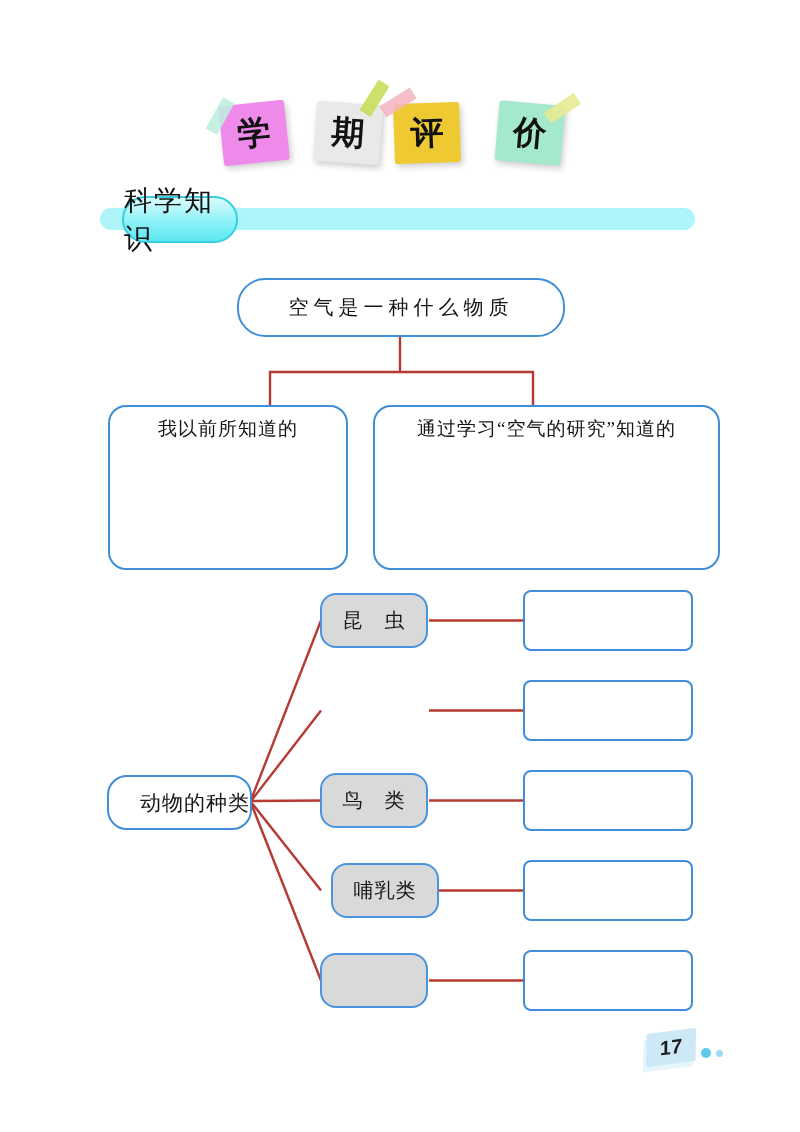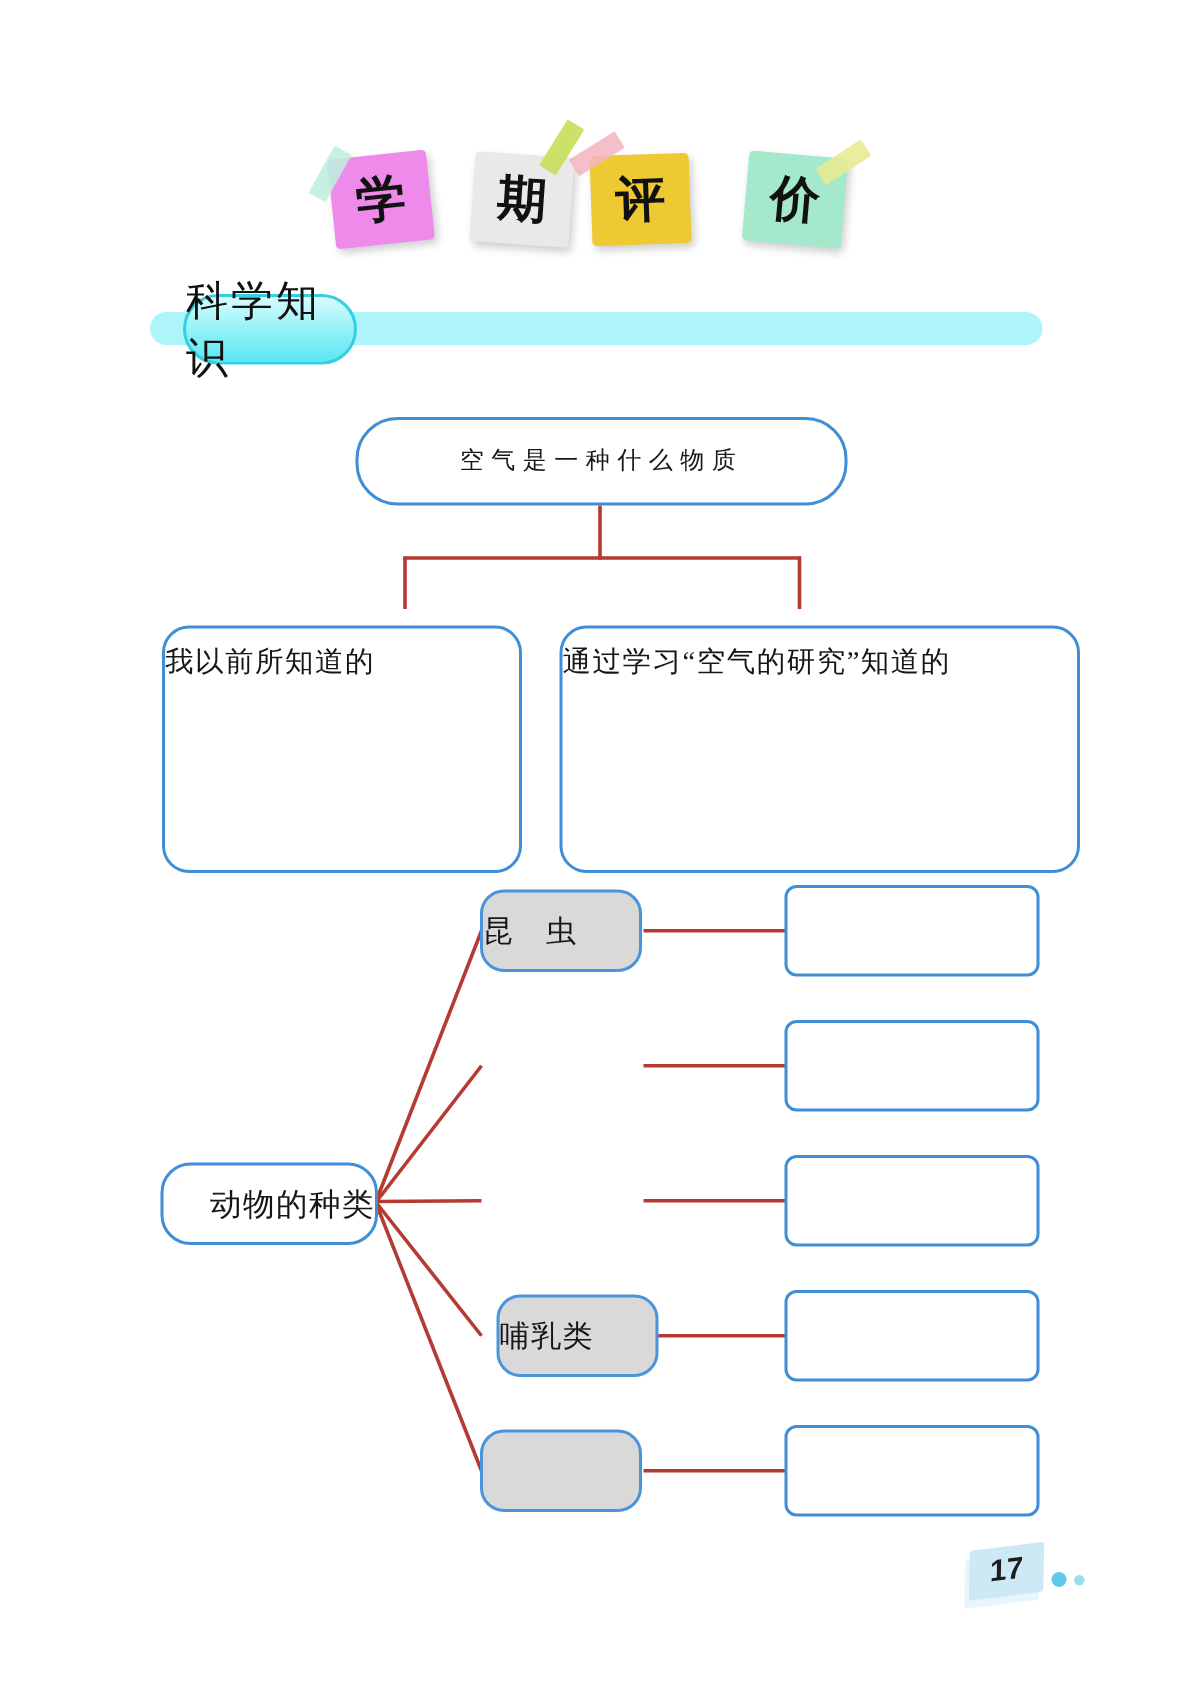--- a/index.html
+++ b/index.html
@@ -42,36 +42,36 @@
 
   
   .connectors { position:absolute; left:0; top:0; width:800px; height:1132px; pointer-events:none; }
   .connectors line { stroke:#b53a31; stroke-width:2.4; }
 
   
   .flow-box { position:absolute; background:#fff; border:2.5px solid #3f8ed6; }
   .top-box {
     left:237px; top:278px; width:328px; height:59px; border-radius:28px;
     display:flex; align-items:center; justify-content:center;
-    font-size:16px; letter-spacing:5px;
+    font-size:20px; letter-spacing:5px;
   }
-  .big-box { top:405px; height:165px; border-radius:18px; padding-top:9px; font-size:19px; letter-spacing:1px;margin-top:12px; }
+  .big-box { top:405px; height:165px; border-radius:18px; text-align:center; padding-top:9px; font-size:19px; letter-spacing:1px; }
   .left-box  { left:108px; width:240px; }
   .right-box { left:373px; width:347px; }
 
   .hub-box {
     left:107px; top:775px; width:145px; height:55px; border-radius:20px;
     display:flex; align-items:center; justify-content:flex-end;
     font-size:21px; letter-spacing:1px;
   }
 
   .gray-node {
     position:absolute; left:320px; width:108px; height:55px;
     background:#d9d9d9; border:2.5px solid #4a94dc; border-radius:16px;
-    display:flex; align-items:center; justify-content:flex-start;
+    display:flex; align-items:center; justify-content:center;
     font-size:20px; letter-spacing:1px;
   }
   .gnode-0 { top:593px; } .gnode-1 { top:683px; } .gnode-2 { top:773px; }
   .gnode-3 { top:863px;margin-left:11px; } .gnode-4 { top:953px; }
 
   .answer-box {
     position:absolute; left:523px; width:170px; height:61px;
     background:#fff; border:2px solid #3f8ed6; border-radius:8px;
   }
   .abox-0 { top:590px; } .abox-1 { top:680px; } .abox-2 { top:770px; }
@@ -152,20 +152,23 @@
     <span>通过学习“空气的研究”知道的</span>
   </div>
 
   <div class="flow-box hub-box">
     <span>动物的种类</span>
   </div>
 
   <div class="gray-node gnode-0">
     <span>昆　虫</span>
   </div>
+  <div class="gray-node gnode-2">
+    <span>鸟　类</span>
+  </div>
   <div class="gray-node gnode-3">
     <span>哺乳类</span>
   </div>
   <div class="gray-node gnode-4">
     <span></span>
   </div>
 
   <div class="answer-box abox-0"></div>
   <div class="answer-box abox-1"></div>
   <div class="answer-box abox-2"></div>

